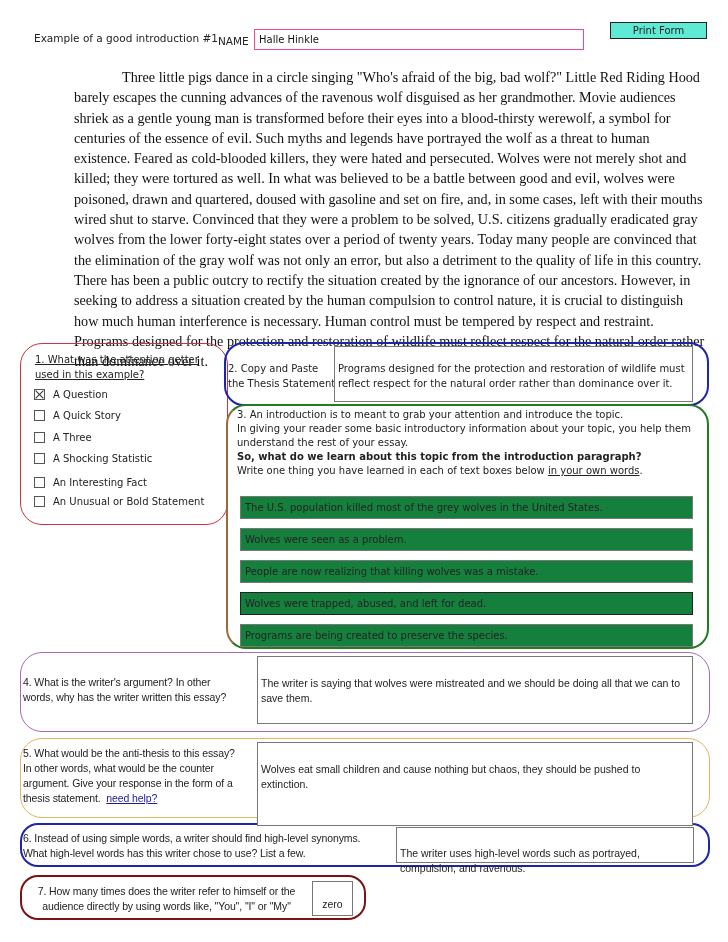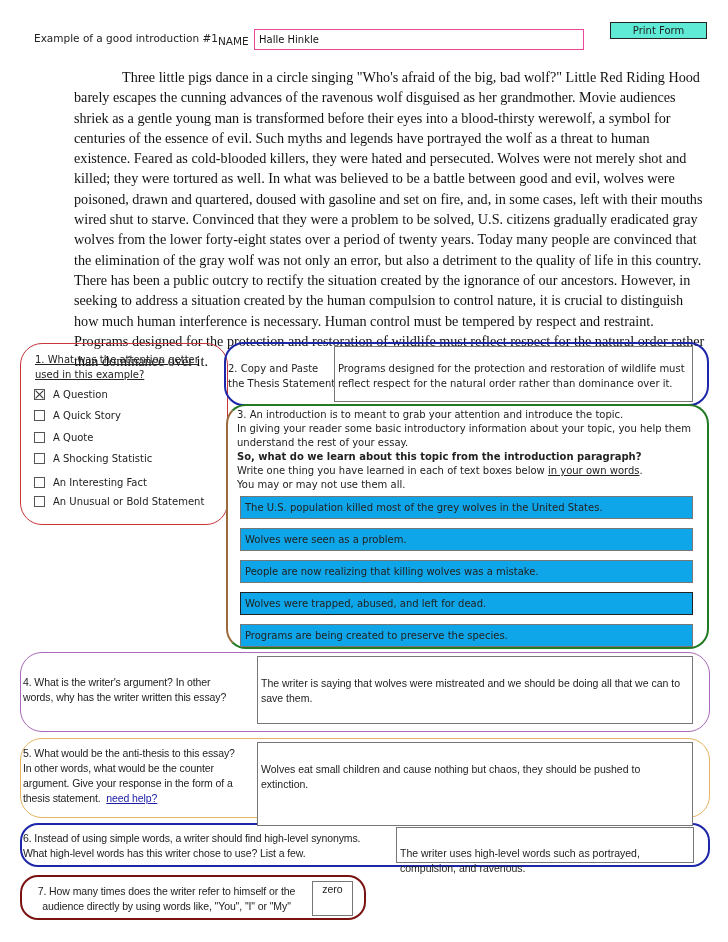--- a/index.html
+++ b/index.html
@@ -28,21 +28,21 @@
 
   .cb-row { position:absolute; left:34px; height:15px; display:flex; align-items:center; font-size:10px; color:#222; }
   .cb { width:11px; height:11px; border:1px solid #555; box-sizing:border-box; margin-right:8px; background:#fff; position:relative; display:inline-block; }
   .cb.checked::before, .cb.checked::after { content:""; position:absolute; left:4px; top:-1px; width:1px; height:11px; background:#333; }
   .cb.checked::before { transform:rotate(45deg); }
   .cb.checked::after { transform:rotate(-45deg); }
 
   .field { position:absolute; border:1px solid #777; box-sizing:border-box; background:#fff; font-size:10px; line-height:14px; color:#222; padding:3px 3px; }
   .cfield { font-family:"Liberation Sans", sans-serif; font-size:10.5px; line-height:15px; }
 
-  .q3-answer { position:absolute; left:240px; width:453px; height:23px; border:1px solid #777; box-sizing:border-box; background:#0ea5e9; font-size:10px; padding:5px 4px; color:#222; }
+  .q3-answer { position:absolute; left:240px; width:453px; height:23px; border:1px solid #777; box-sizing:border-box; background:#15803d; font-size:10px; padding:5px 4px; color:#222; }
   .underline { text-decoration:underline; }
   .bold { font-weight:bold; }
   a.link { color:#1a1aa6; text-decoration:underline; }
 </style>
 </head>
 <body>
 
 <div id="title-label" class="abs">Example of a good introduction #1</div>
 <div id="name-label" class="abs">NAME</div>
 <div id="name-field" class="abs">Halle Hinkle</div>
@@ -67,21 +67,21 @@
 <div class="cb-row" style="top:387px;">
   <span class="cb checked"></span>
   <span>A Question</span>
 </div>
 <div class="cb-row" style="top:408px;">
   <span class="cb"></span>
   <span>A Quick Story</span>
 </div>
 <div class="cb-row" style="top:430px;">
   <span class="cb"></span>
-  <span>A Quote</span>
+  <span>A Three</span>
 </div>
 <div class="cb-row" style="top:451px;">
   <span class="cb"></span>
   <span>A Shocking Statistic</span>
 </div>
 <div class="cb-row" style="top:473px;align-items:flex-end;">
   <span class="cb"></span>
   <span>An Interesting Fact</span>
 </div>
 <div class="cb-row" style="top:494px;">
@@ -94,21 +94,20 @@
   <div>the Thesis Statement</div>
 </div>
 <div class="field" style="left:334px; top:346px; width:359px; height:56px; padding-top:15px; line-height:14.5px;">Programs designed for the protection and restoration of wildlife must reflect respect for the natural order rather than dominance over it.</div>
 
 <div class="qtext" style="left:237px; top:408px; line-height:14px; width:470px;">
   <div>3. An introduction is to meant to grab your attention and introduce the topic.</div>
   <div>In giving your reader some basic introductory information about your topic, you help them</div>
   <div>understand the rest of your essay.</div>
   <div class="bold">So, what do we learn about this topic from the introduction paragraph?</div>
   <div><span>Write one thing you have learned in each of text boxes below </span><span class="underline">in your own words</span><span>.</span></div>
-  <div>You may or may not use them all.</div>
 </div>
 <div class="q3-answer" style="top:496px;">The U.S. population killed most of the grey wolves in the United States.</div>
 <div class="q3-answer" style="top:528px;">Wolves were seen as a problem.</div>
 <div class="q3-answer" style="top:560px;">People are now realizing that killing wolves was a mistake.</div>
 <div class="q3-answer" style="top:592px; border-color:#222;">Wolves were trapped, abused, and left for dead.</div>
 <div class="q3-answer" style="top:624px;">Programs are being created to preserve the species.</div>
 
 <div class="ctext" style="left:23px; top:675px;">
   <div>4. What is the writer's argument? In other</div>
   <div>words, why has the writer written this essay?</div>
@@ -126,13 +125,13 @@
 <div class="ctext" style="left:23px; top:831px;">
   <div>6. Instead of using simple words, a writer should find high-level synonyms.</div>
   <div>What high-level words has this writer chose to use? List a few.</div>
 </div>
 <div class="field cfield" style="left:396px; top:827px; width:298px; height:36px; padding-top:18px;">The writer uses high-level words such as portrayed, compulsion, and ravenous.</div>
 
 <div class="ctext" style="left:25px; top:884px; text-align:center; width:283px;">
   <div>7. How many times does the writer refer to himself or the</div>
   <div>audience directly by using words like, "You", "I" or "My"</div>
 </div>
-<div class="field cfield" style="left:312px; top:881px; width:41px; height:35px; text-align:center; padding-top:0;">zero</div>
+<div class="field cfield" style="left:312px; top:881px; width:41px; height:35px; text-align:center; padding-top:15px;">zero</div>
 
 </body></html>

